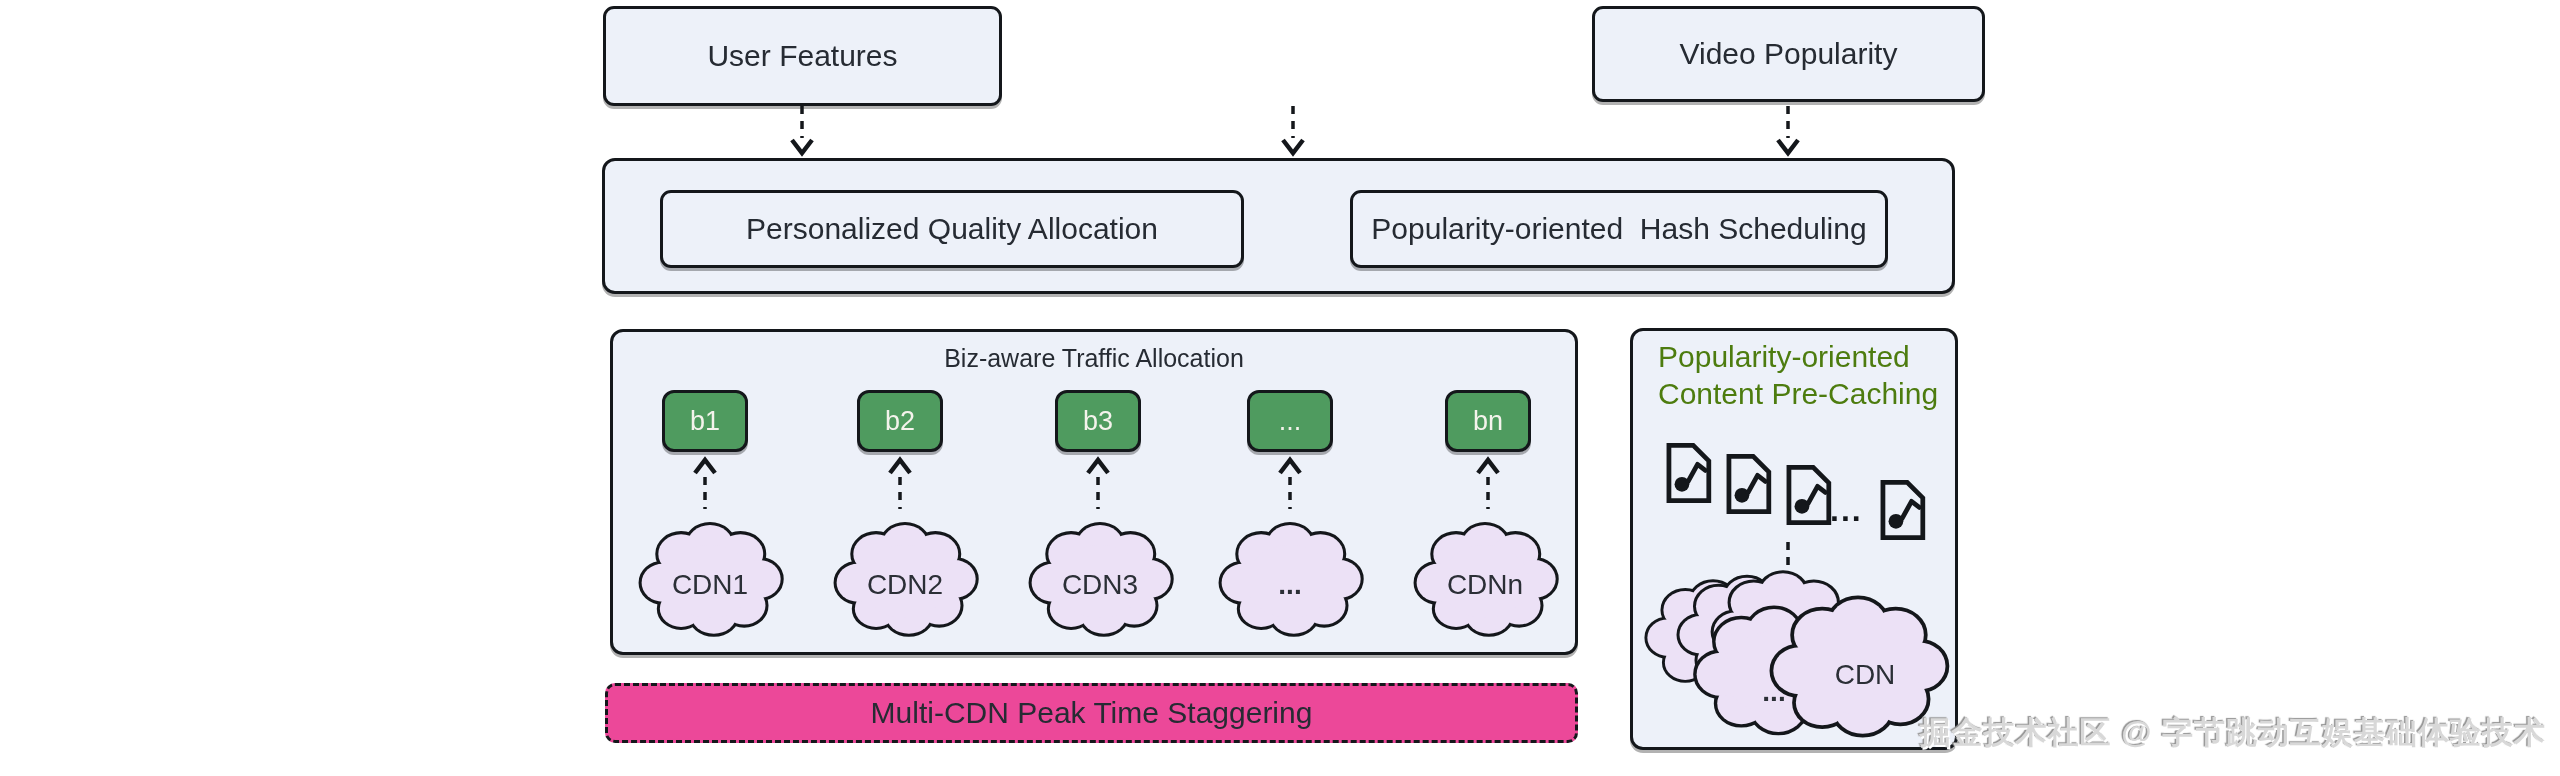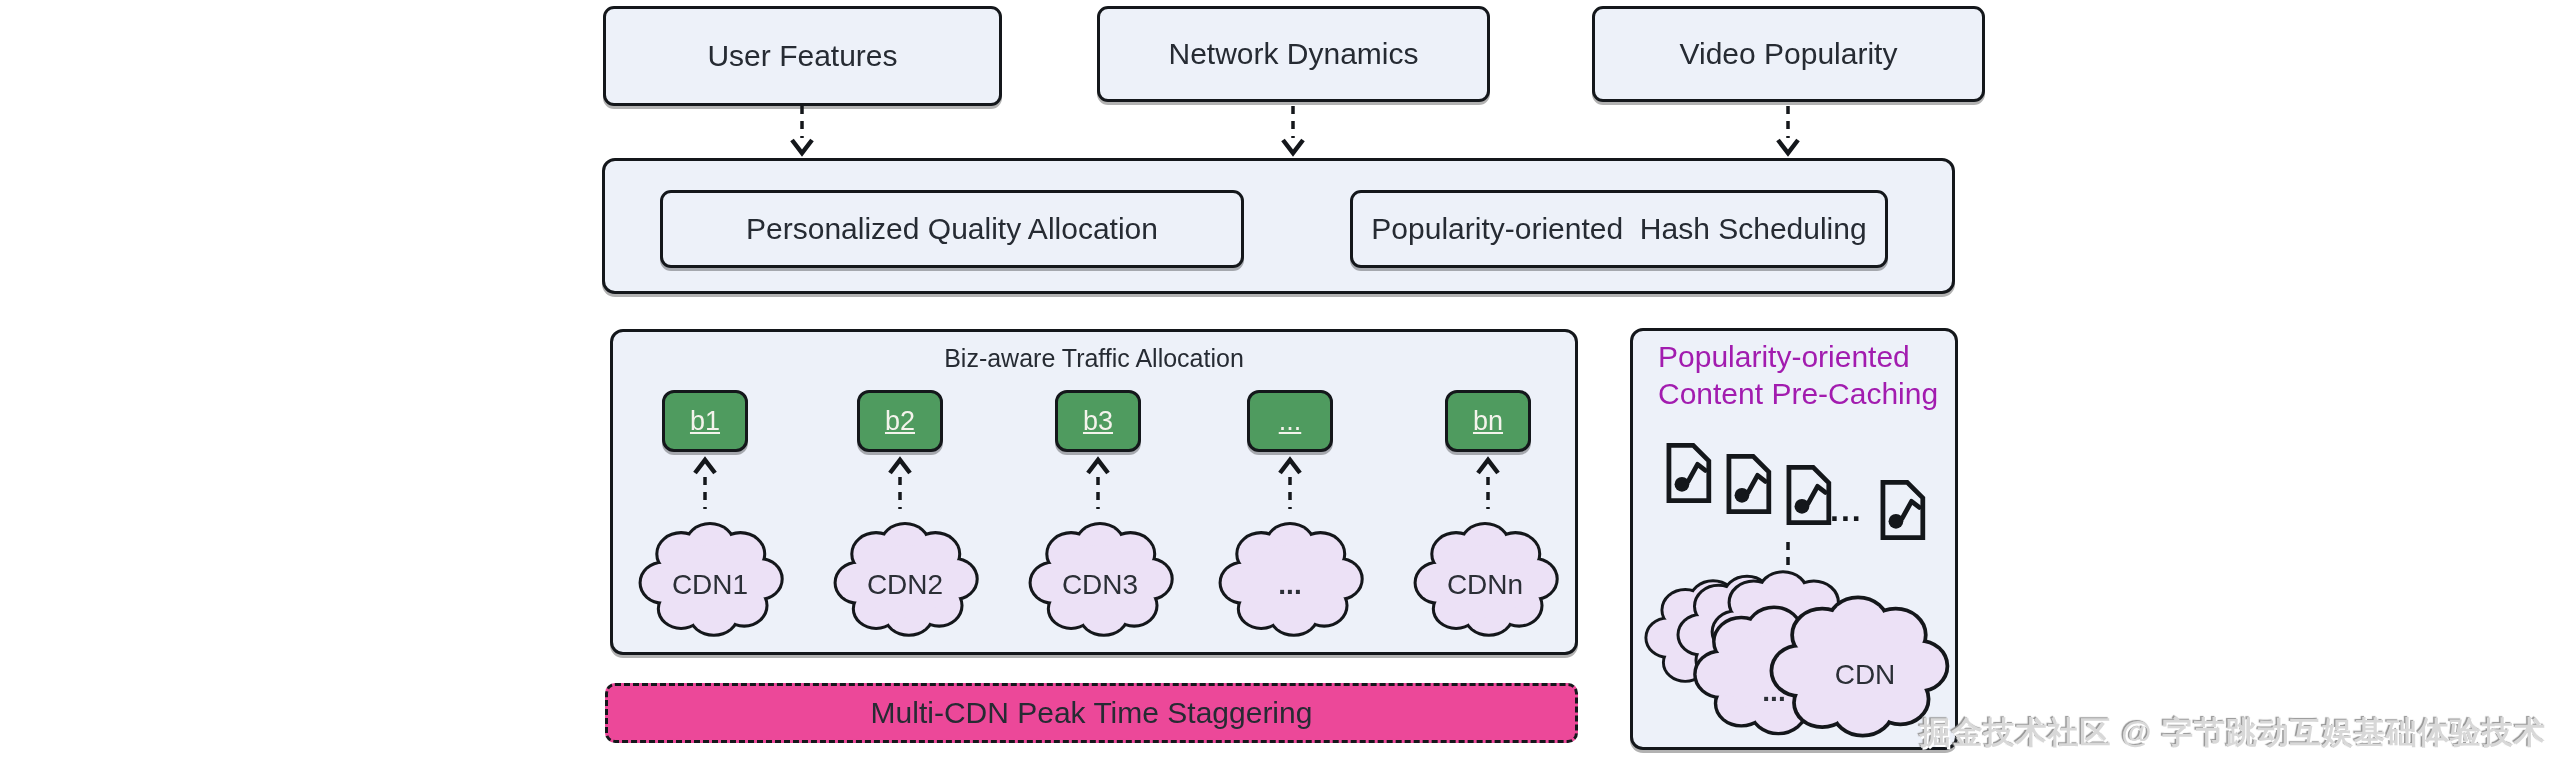--- a/index.html
+++ b/index.html
@@ -13,29 +13,29 @@
     display:flex;align-items:center;justify-content:center;
     font-size:30px;color:#262b33;box-sizing:border-box;
   }
   .container-box{border-radius:13px;}
   .biz-box{justify-content:flex-start;align-items:flex-start;}
   .biz-title{position:absolute;left:610px;top:344px;width:968px;text-align:center;font-size:25px;}
   .green{
     position:absolute;background:#4f9b5f;border:3px solid #14171b;border-radius:12px;
     box-shadow:0 3px 0 rgba(0,0,0,0.30);
     display:flex;align-items:center;justify-content:center;
-    width:86px;height:62px;font-size:27px;color:#f4f3ec;box-sizing:border-box;text-decoration:underline;
+    width:86px;height:62px;font-size:27px;color:#f4f3ec;box-sizing:border-box;
   }
   .cloud-label{
     position:absolute;display:flex;align-items:center;justify-content:center;
     font-size:28px;color:#2b2f36;pointer-events:none;
   }
   .precache-title{
     position:absolute;left:1658px;top:338px;width:284px;
-    font-size:30px;line-height:37px;color:#a21caf;
+    font-size:30px;line-height:37px;color:#4d7c0f;
   }
   .ellipsis{
     position:absolute;font-size:32px;font-weight:bold;letter-spacing:2px;color:#14171b;
   }
   .dashed-box{
     position:absolute;left:605px;top:683px;width:973px;height:60px;
     background:#ec4899;border:3.5px dashed #14171b;border-radius:10px;
     display:flex;align-items:center;justify-content:center;font-size:30px;box-sizing:border-box;
   }
   .watermark{
@@ -65,23 +65,20 @@
         <ellipse cx="62" cy="124" rx="28" ry="24"></ellipse>
         <ellipse cx="38" cy="90" rx="28" ry="25"></ellipse>
         <ellipse cx="100" cy="88" rx="58" ry="48"></ellipse>
       </g>
     </defs>
   </svg>
 
   <div class="node" style="left:603px;top:6px;width:399px;height:100px;">
     <span>User Features</span>
   </div>
-  <div class="node" style="left:1097px;top:6px;width:393px;height:96px;">
-    <span>Network Dynamics</span>
-  </div>
   <div class="node" style="left:1592px;top:6px;width:393px;height:96px;">
     <span>Video Popularity</span>
   </div>
 
   <svg class="arrow" style="left:787px;top:104px;" width="30" height="52" viewBox="0 0 30 52">
     <line x1="15" y1="2" x2="15" y2="34" stroke="#14171b" stroke-width="3.5" stroke-dasharray="8 7"></line>
     <path d="M5 36 L15 49 L25 36" fill="none" stroke="#14171b" stroke-width="4.5"></path>
   </svg>
   <svg class="arrow" style="left:1278px;top:104px;" width="30" height="52" viewBox="0 0 30 52">
     <line x1="15" y1="2" x2="15" y2="34" stroke="#14171b" stroke-width="3.5" stroke-dasharray="8 7"></line>

